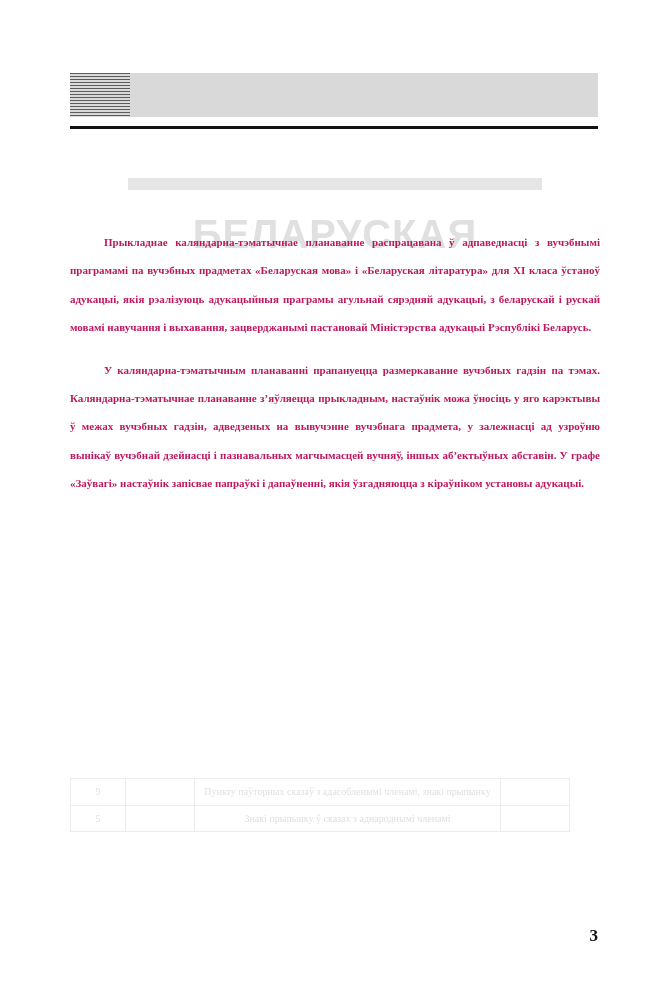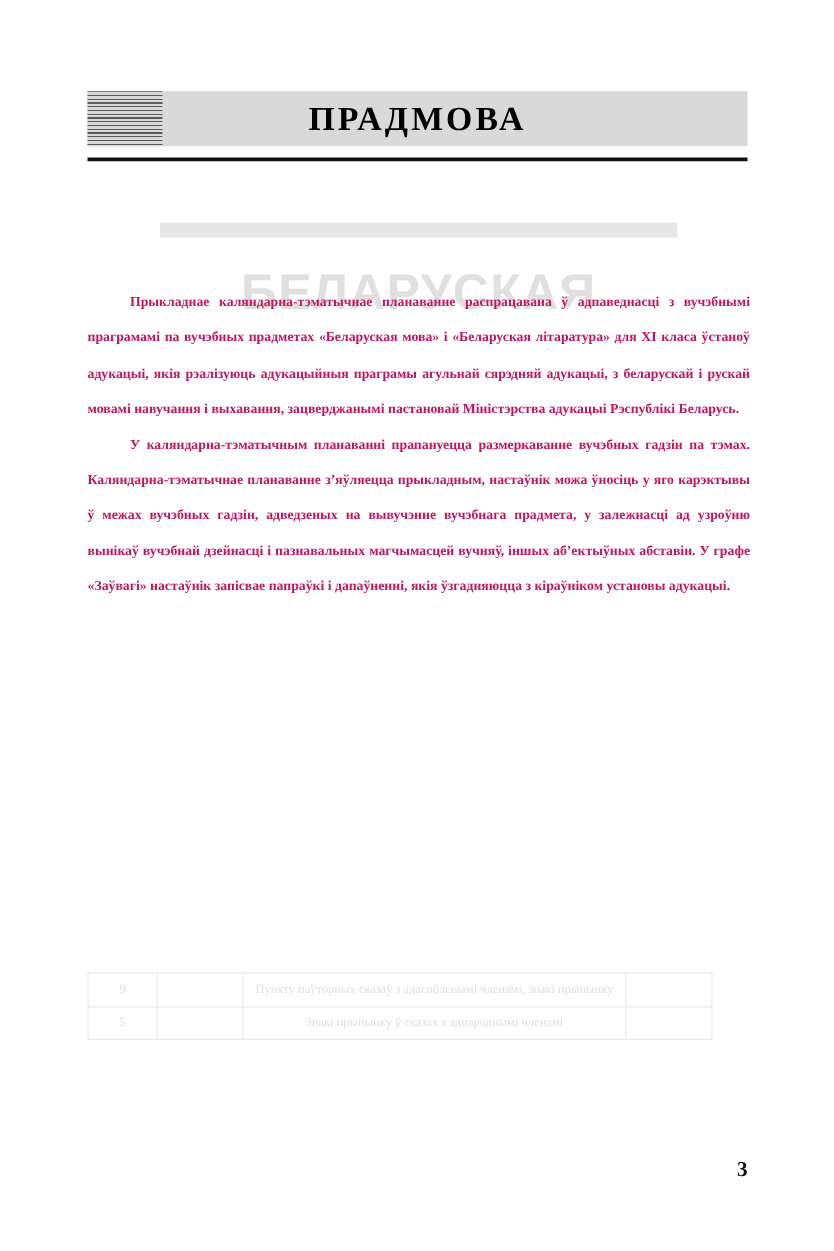--- a/index.html
+++ b/index.html
@@ -146,21 +146,21 @@
     font-weight: 600;
   }
   .body-text p {
     margin: 0 0 0 0;
     text-indent: 34px;
     text-align: justify;
     -webkit-hyphens: manual;
     hyphens: manual;
   }
   .body-text p + p {
-    margin-top: 0;
+    margin-top: 14px;
   }
 
   
   .page-number {
     position: absolute;
     right: 69px;
     top: 926px;
     font-family: "Liberation Serif", serif;
     font-size: 17px;
     font-weight: bold;
@@ -189,21 +189,20 @@
         <td class="ghost-td-mid"></td>
         <td class="ghost-td-txt">Знакі прыпынку ў сказах з аднароднымі членамі</td>
         <td class="ghost-td-end"></td>
       </tr>
     </tbody>
       </table>
   </div>
 
   <div class="header-band"></div>
   <div class="header-hatch"></div>
-  <div class="header-title">ПРАДМОВА</div>
   <div class="header-rule"></div>
 
   <div class="body-text">
     <p>Прыкладнае каляндарна-тэматычнае планаванне распрацавана ў адпаведнасці з вучэбнымі праграмамі па вучэбных прадметах «Беларуская мова» і «Беларуская літаратура» для XI класа ўстаноў адукацыі, якія рэалізуюць адукацыйныя праграмы агульнай сярэдняй адукацыі, з беларускай і рускай мовамі навучання і выхавання, зацверджанымі пастановай Міністэрства адукацыі Рэспублікі Беларусь.</p>
     <p>У каляндарна-тэматычным планаванні прапануецца размеркаванне вучэбных гадзін па тэмах. Каляндарна-тэматычнае планаванне з’яўляецца прыкладным, настаўнік можа ўносіць у яго карэктывы ў межах вучэбных гадзін, адведзеных на вывучэнне вучэбнага прадмета, у залежнасці ад узроўню вынікаў вучэбнай дзейнасці і пазнавальных магчымасцей вучняў, іншых аб’ектыўных абставін. У графе «Заўвагі» настаўнік запісвае папраўкі і дапаўненні, якія ўзгадняюцца з кіраўніком установы адукацыі.</p>
   </div>
 
   <div class="page-number">3</div>
 </div>
 

